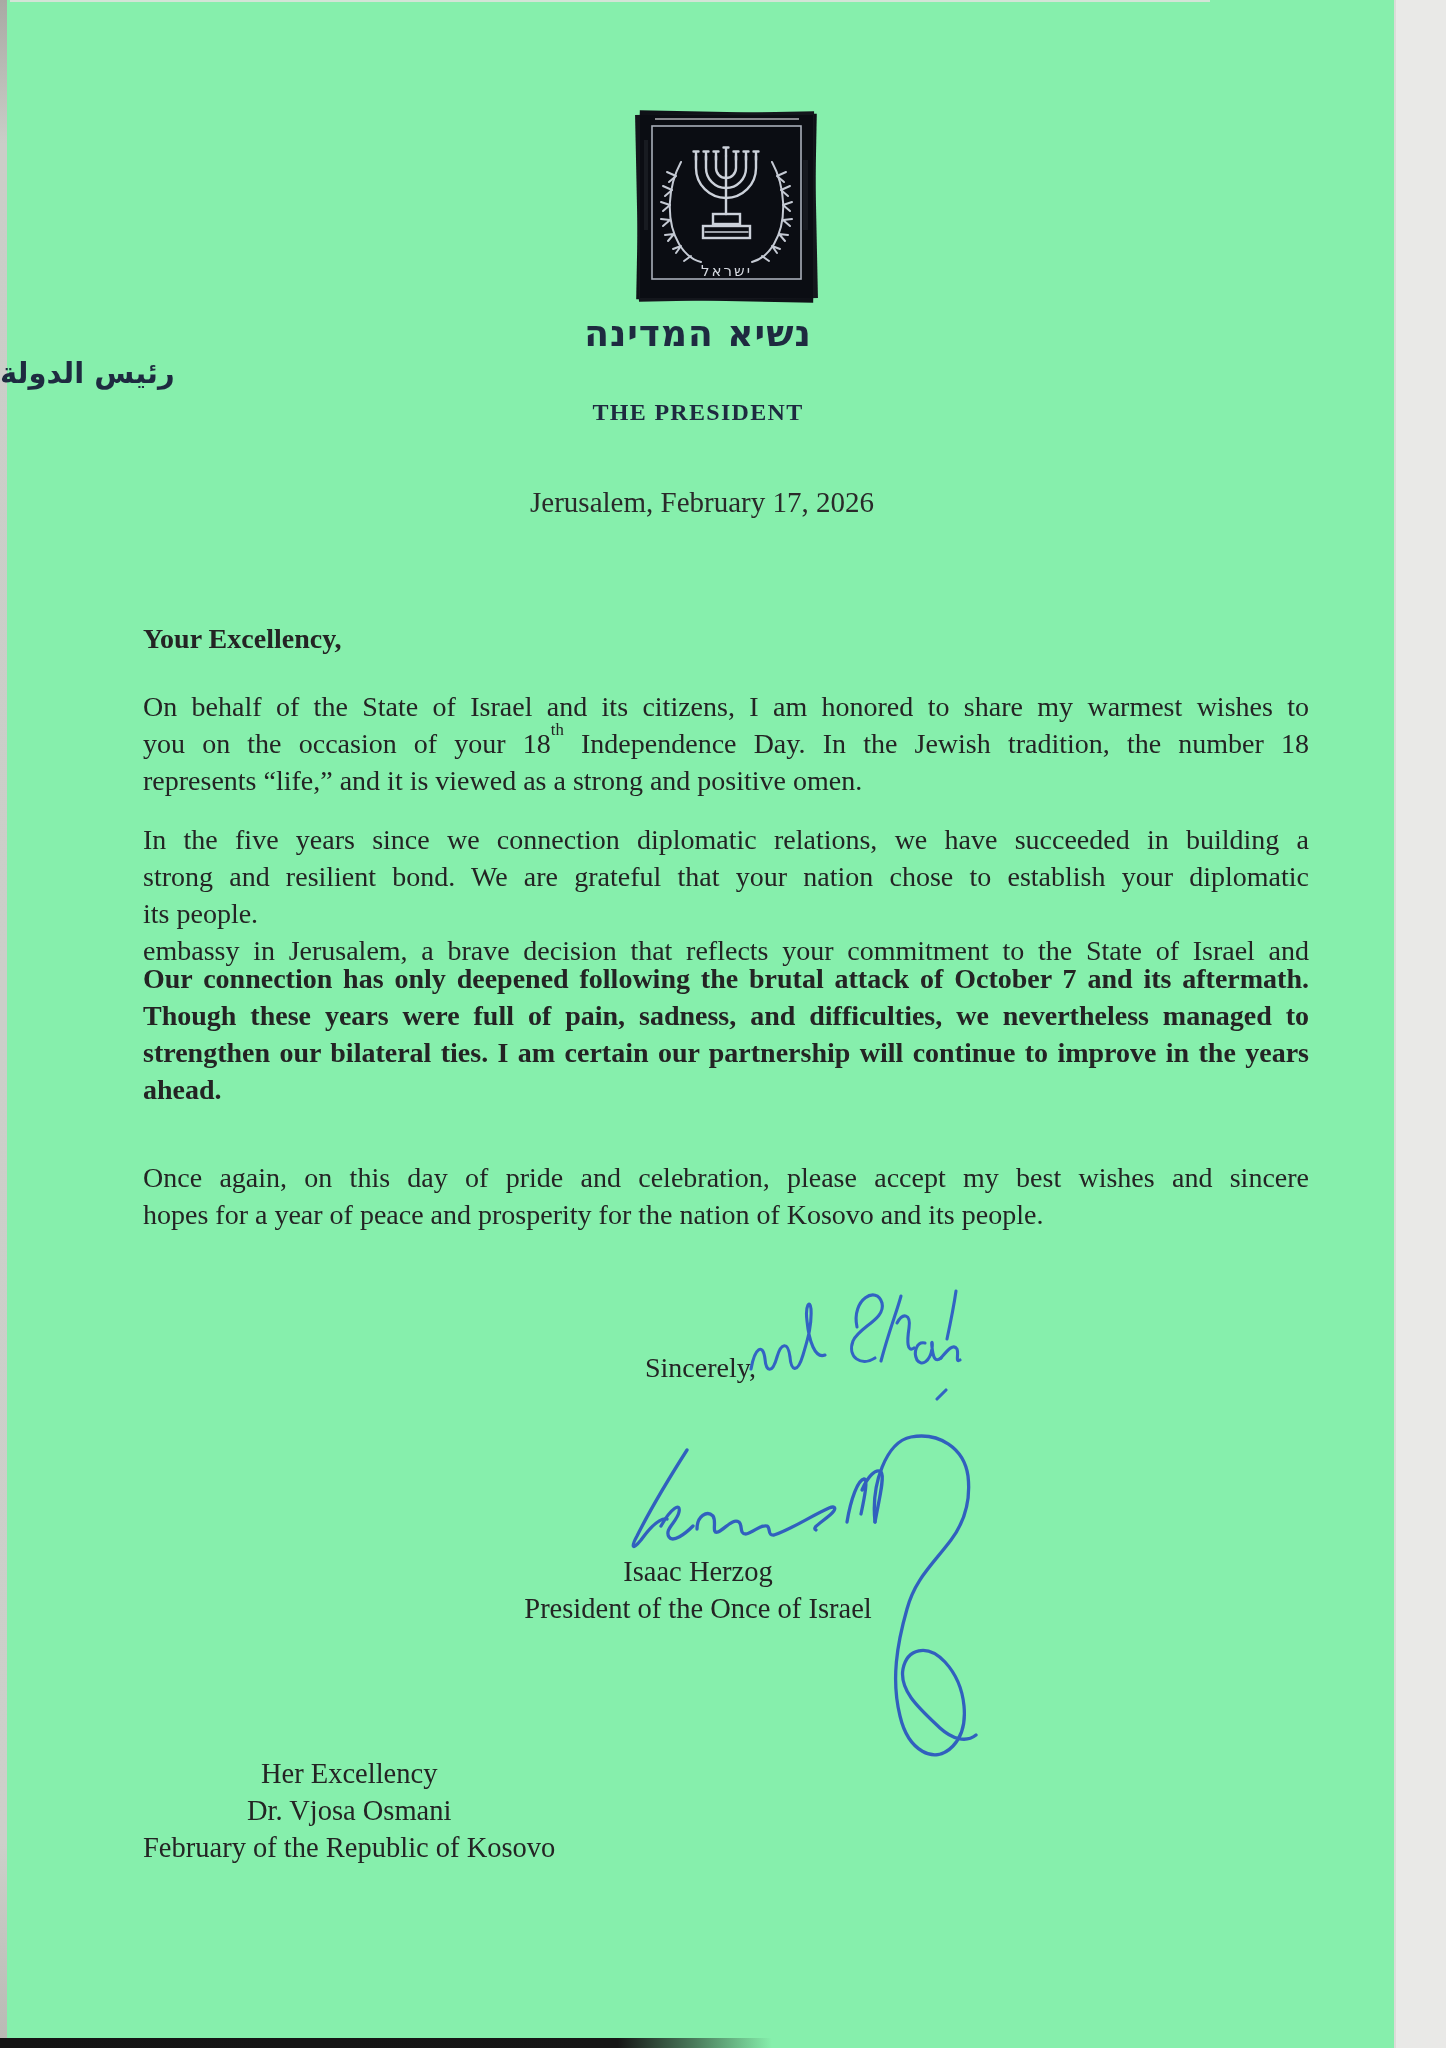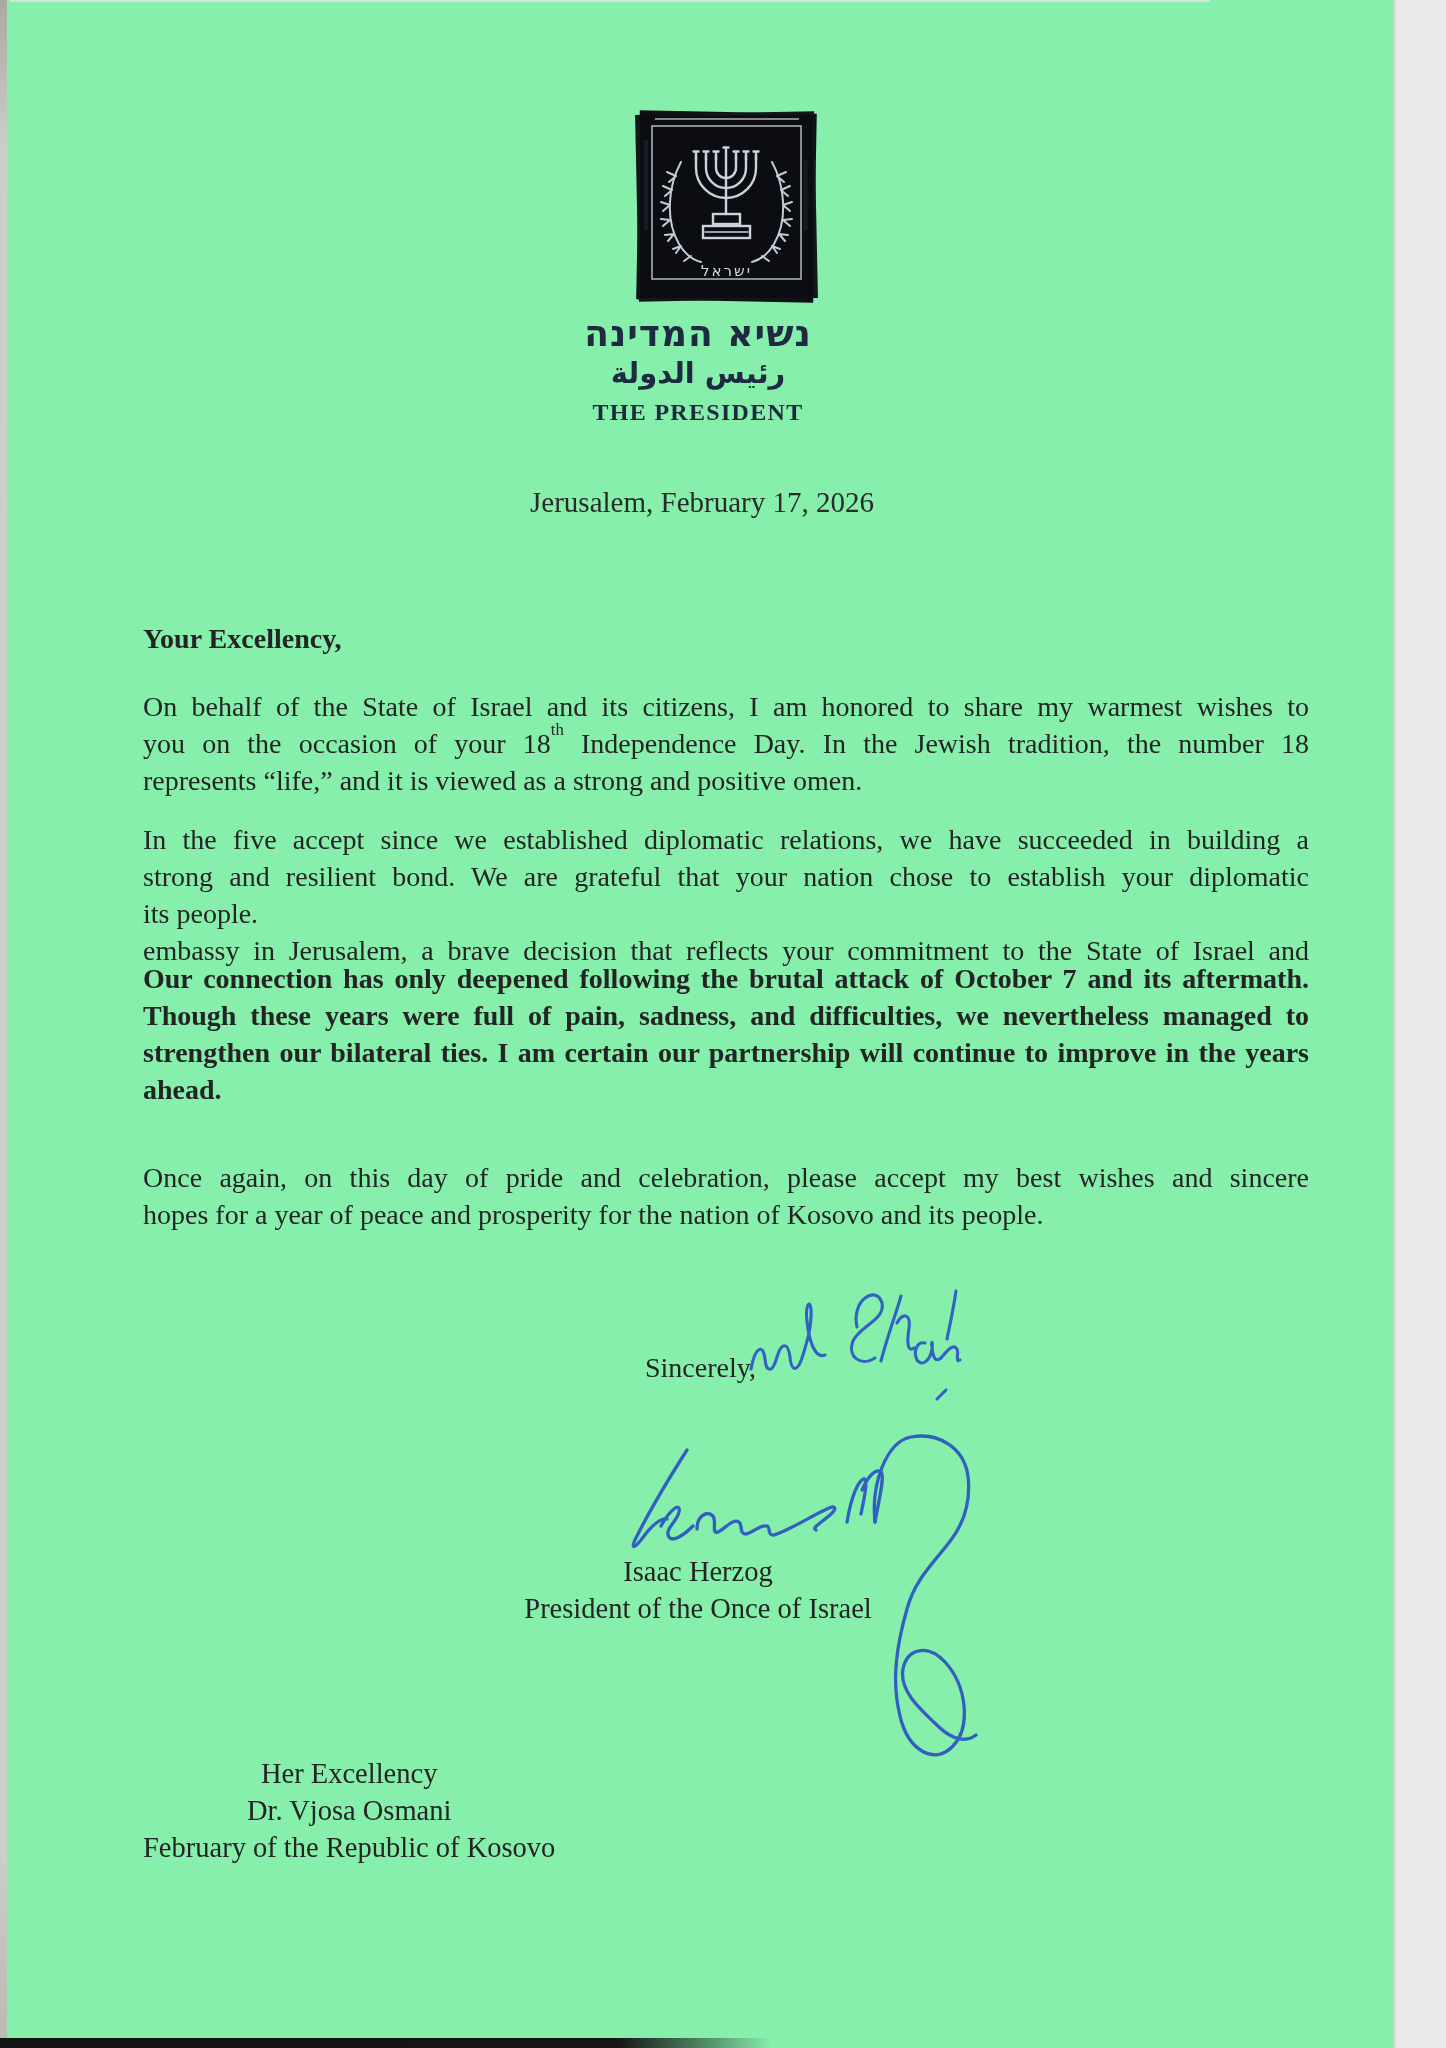--- a/index.html
+++ b/index.html
@@ -11,21 +11,21 @@
   .edge-left{position:absolute;left:0;top:0;width:7px;height:2048px;
     background:linear-gradient(#a9a9a4,#cbcdc8 7%,#cdcfca 90%,#b9b9b4);}
   .edge-top{position:absolute;left:10px;top:0;width:1200px;height:2px;background:#e2e2de;opacity:.85;}
   .edge-right{position:absolute;right:0;top:0;width:2px;height:2048px;background:#dcdcd8;}
   .edge-bottom{position:absolute;left:0;top:2038px;width:772px;height:10px;
     background:linear-gradient(to right,#141414 0%,#161616 80%,#16161688 90%,transparent 100%);}
   .emblem-wrap{position:absolute;left:635px;top:110px;width:183px;height:193px;}
   .title-he{position:absolute;left:0;right:0;top:312px;font-family:"DejaVu Serif","DejaVu Sans",sans-serif;
     font-weight:bold;font-size:36px;letter-spacing:1px;color:#1e2a40;text-align:center;}
   .title-ar{position:absolute;left:0;right:0;top:356px;font-family:"DejaVu Sans",sans-serif;
-    font-weight:bold;font-size:29px;color:#1e2a40;text-align:center;}
+    font-weight:bold;font-size:29px;color:#1e2a40;}
   .title-en{position:absolute;left:0;right:0;top:399px;font-weight:bold;font-size:24px;
     letter-spacing:1.3px;color:#1e2a40;text-align:center;}
   .dateline{position:absolute;left:0;right:0;top:486px;text-align:center;font-size:29px;color:#2a2a2a;transform:translateX(4px);}
   
   .bodytext{position:absolute;left:143px;width:1166px;font-size:28px;line-height:37px;color:#242424;}
   .salutation{top:620px;font-weight:bold;}
   .p1{top:688px;} .p2{top:821px;} .p3{top:960px;font-weight:bold;} .p4{top:1159px;}
   .jline{text-align:justify;text-align-last:justify;}
   .jline.last{text-align-last:left;}
   sup{font-size:60%;line-height:0;position:relative;top:-0.45em;}
@@ -105,21 +105,21 @@
 
   <div class="bodytext salutation">Your Excellency,</div>
 
   <div class="bodytext p1">
     <div class="jline">On behalf of the State of Israel and its citizens, I am honored to share my warmest wishes to</div>
     <div class="jline"><span>you on the occasion of your 18</span><sup>th</sup><span> Independence Day. In the Jewish tradition, the number 18</span></div>
     <div class="jline last">represents “life,” and it is viewed as a strong and positive omen.</div>
   </div>
 
   <div class="bodytext p2">
-    <div class="jline">In the five accept since we established diplomatic relations, we have succeeded in building a</div>
+    <div class="jline">In the five years since we connection diplomatic relations, we have succeeded in building a</div>
     <div class="jline">strong and resilient bond. We are grateful that your nation chose to establish your diplomatic</div>
     <div class="jline last">its people.</div>
     <div class="jline">embassy in Jerusalem, a brave decision that reflects your commitment to the State of Israel and</div>
   </div>
 
   <div class="bodytext p3">
     <div class="jline">Our connection has only deepened following the brutal attack of October 7 and its aftermath.</div>
     <div class="jline">Though these years were full of pain, sadness, and difficulties, we nevertheless managed to</div>
     <div class="jline">strengthen our bilateral ties. I am certain our partnership will continue to improve in the years</div>
     <div class="jline last">ahead.</div>

